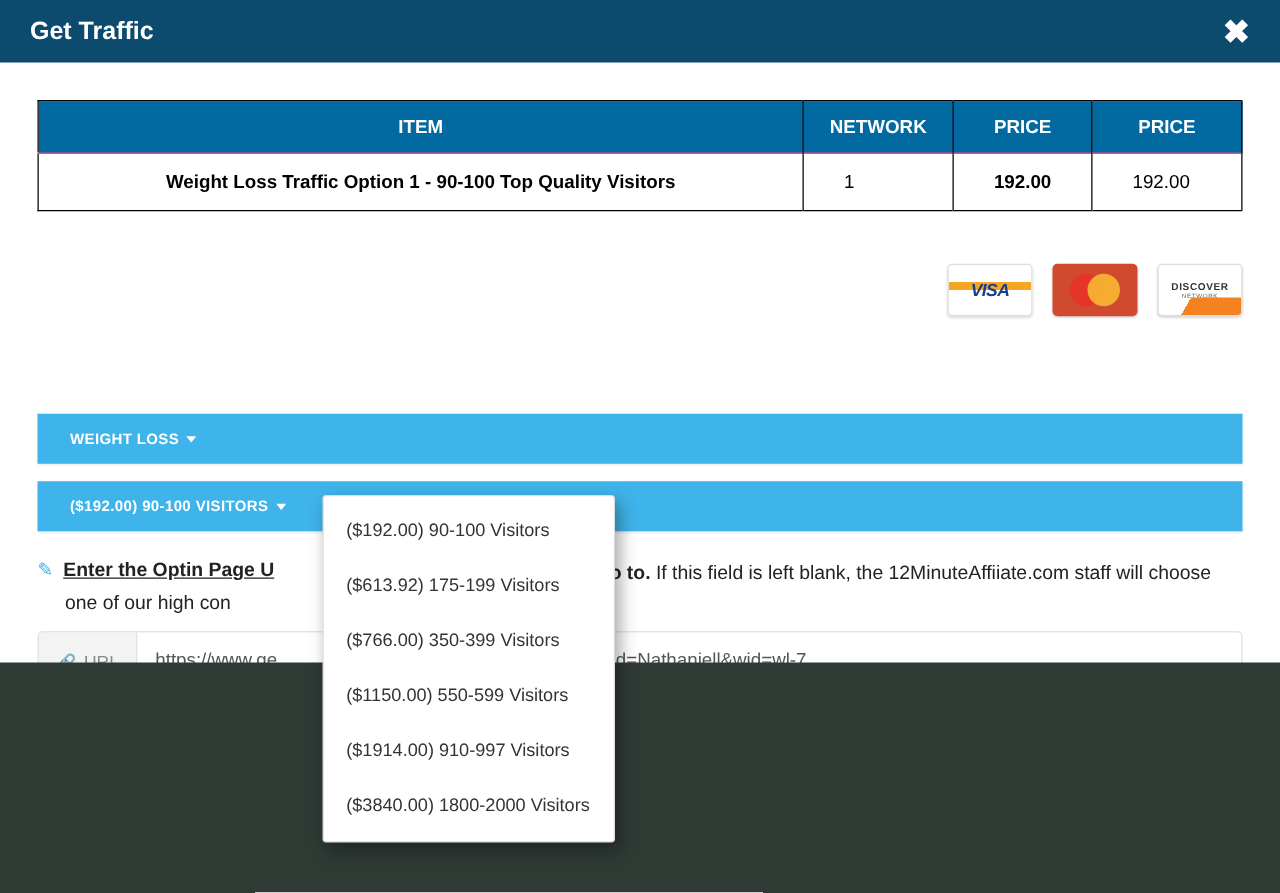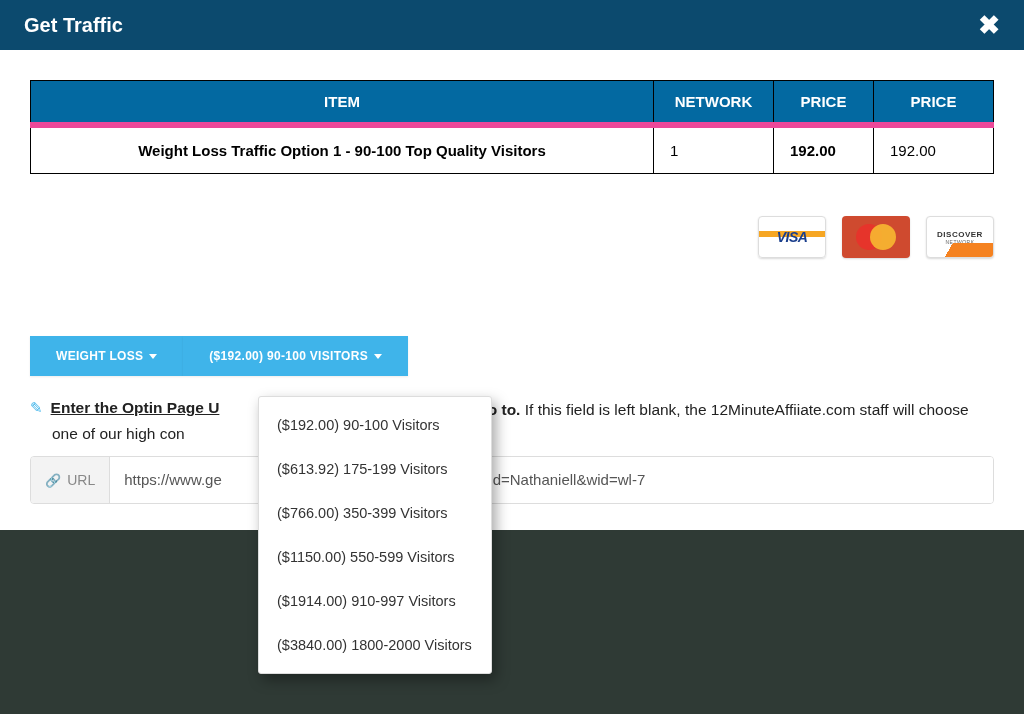--- a/index.html
+++ b/index.html
@@ -7,41 +7,41 @@
   
   .header { background: #0c4a6e; height: 50px; display: flex; align-items: center; justify-content: space-between; padding: 0 24px; }
   .header-title { color: #fff; font-size: 20px; font-weight: 700; }
   .close-x { color: #fff; font-size: 26px; font-weight: 700; cursor: pointer; line-height: 1; }
   
   .content { padding: 30px; position: relative; }
   
   .order-table { width: 100%; border-collapse: collapse; border: 1px solid #000; }
   .order-table thead th { background: #0369a1; color: #fff; font-weight: 700; font-size: 15px; padding: 12px 16px; text-align: center; border-right: 1px solid #000; }
   .order-table thead th:first-child { text-align: center; }
-  .order-table tbody td { padding: 14px 16px; font-size: 15px; border-right: 1px solid #000; border-top: 6px solid #ec4899; vertical-align: middle; }
+  .order-table tbody td { padding: 14px 32px; font-size: 15px; border-right: 1px solid #000; border-top: 1px solid #ec4899; vertical-align: middle; }
   .order-table tbody td.item { font-weight: 700; text-align: center; }
   .order-table tbody td.qty { text-align: left; }
   .order-table tbody td.price { font-weight: 700; text-align: left; }
   .order-table tbody td.total { text-align: left; }
   th.col-qty, th.col-price, th.col-total { width: 120px; }
   th.col-price { width: 100px; }
   
   .cards { display: flex; justify-content: flex-end; gap: 16px; margin-top: 42px; padding-right: 0; }
   .card-chip { width: 68px; height: 42px; border-radius: 4px; display: flex; align-items: center; justify-content: center; box-shadow: 0 1px 2px rgba(0,0,0,.15); position: relative; overflow: hidden; }
   .visa { background: linear-gradient(#fff 35%, #f6a623 35% 50%, #fff 50%); border: 1px solid #ddd; }
   .visa::after { content: "VISA"; font-weight: 800; font-style: italic; color: #1a3e8c; font-size: 14px; letter-spacing: -.5px; }
   .mc { background: #cf4a2f; }
   .mc::before { content: ""; position: absolute; width: 26px; height: 26px; border-radius: 50%; background: #e6342b; left: 14px; }
   .mc::after { content: ""; position: absolute; width: 26px; height: 26px; border-radius: 50%; background: #f7b531; right: 14px; mix-blend-mode: normal; opacity: .92; }
   .discover { background: #fff; border: 1px solid #ddd; display: flex; flex-direction: column; align-items: center; justify-content: center; }
   .discover-band { position: absolute; bottom: 0; right: 0; left: 0; height: 14px; background: linear-gradient(120deg, transparent 35%, #f58220 35%); }
   .discover-text { font-size: 8px; font-weight: 700; color: #333; letter-spacing: .5px; }
   .discover-sub  { font-size: 5px; color: #666; letter-spacing: .5px; }
   
-  .buttons-row { display: flex; margin-top: 78px; }
+  .buttons-row { display: flex; gap: 14px; margin-top: 78px; flex-direction: column; }
   .pill-btn { background: #3fb4ea; color: #fff; border: none; padding: 13px 26px; font-weight: 700; font-size: 12px; letter-spacing: .3px; display: flex; align-items: center; gap: 6px; cursor: pointer; box-shadow: 0 1px 2px rgba(0,0,0,.08); }
   .caret { width: 0; height: 0; border-left: 4px solid transparent; border-right: 4px solid transparent; border-top: 5px solid #fff; display: inline-block; }
   
   .instruction { margin-top: 20px; font-size: 15.5px; color: #222; line-height: 1.55; display: flex; align-items: flex-start; gap: 4px; flex-wrap: wrap; }
   .pencil { color: #3fb4ea; font-size: 15px; margin-right: 4px; }
   .instruction b { font-weight: 700; }
   .instruction u { text-decoration: underline; }
   
   .url-row { display: flex; margin-top: 10px; border: 1px solid #ddd; border-radius: 4px; overflow: hidden; height: 48px; }
   .url-addon { background: #f3f3f3; display: flex; align-items: center; gap: 6px; padding: 0 14px; color: #888; font-size: 14px; border-right: 1px solid #ddd; }

